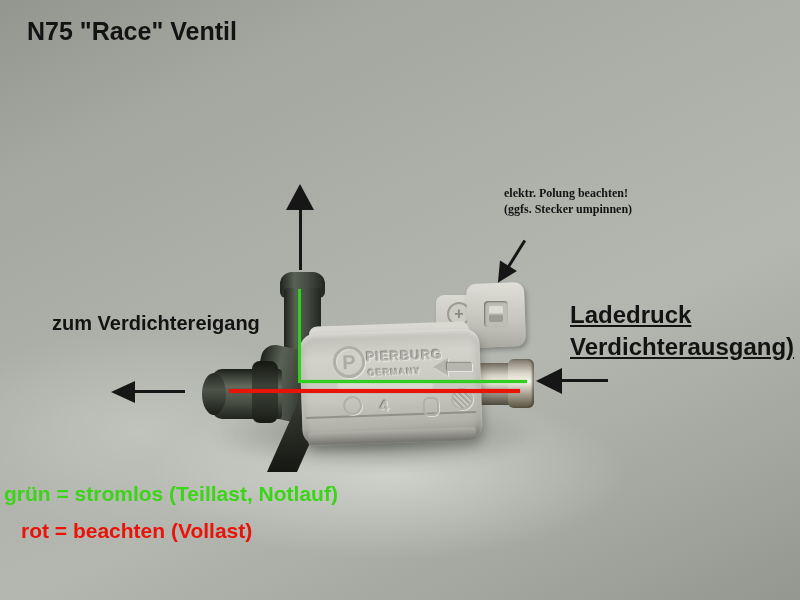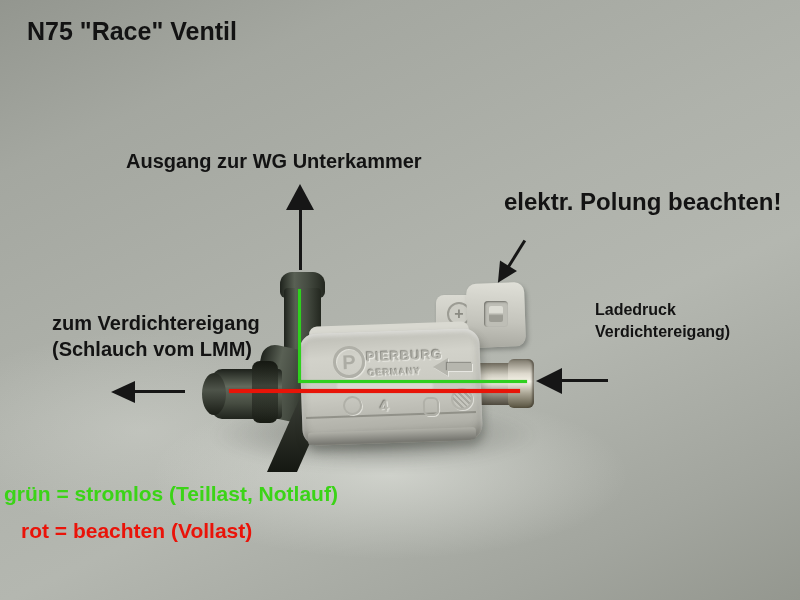--- a/index.html
+++ b/index.html
@@ -24,34 +24,33 @@
   .emboss{color:#b5b5ad;text-shadow:1px 1px 1px rgba(240,240,234,.85),-1px -1px 1px rgba(105,105,99,.75);}
   .z1{z-index:1}.z2{z-index:2}.z3{z-index:3}.z4{z-index:4}.z5{z-index:5}.z7{z-index:7}
 </style>
 </head>
 <body>
 
 <div class="screen">
 
   <div class="abs lbl z7" style="left:27px;top:15px;font-size:25px;">N75 "Race" Ventil</div>
 
-  <div class="abs lbl z7" style="left:126px;top:148px;font-size:20px;">Ausgang zur WG Unterkammer</div>
 
-  <div class="abs lbl z7" style="left:504px;top:186px;font-size:24px;">
+  <div class="abs lbl z7" style="left:504px;top:186px;font-size:12px;font-family:Liberation Serif, serif;">
     <div>elektr. Polung beachten!</div>
+    <div>(ggfs. Stecker umpinnen)</div>
   </div>
 
   <div class="abs lbl z7" style="left:52px;top:310px;font-size:20px;">
     <div>zum Verdichtereigang</div>
-    <div>(Schlauch vom LMM)</div>
   </div>
 
-  <div class="abs lbl z7" style="left:595px;top:299px;font-size:16px;line-height:1.35;">
+  <div class="abs lbl z7" style="left:570px;top:299px;font-size:24px;line-height:1.35;text-decoration:underline;">
     <div>Ladedruck</div>
-    <div>Verdichtereigang)</div>
+    <div>Verdichterausgang)</div>
   </div>
 
   <div class="abs lbl z7" style="left:4px;top:480px;font-size:21px;color:#3bd417;">grün = stromlos (Teillast, Notlauf)</div>
   <div class="abs lbl z7" style="left:21px;top:517px;font-size:21px;color:#ea1309;">rot = beachten (Vollast)</div>
 
   <div class="abs z7">
     <div class="shaft" style="left:299px;top:206px;width:3px;height:64px;"></div>
     <div class="tri" style="left:286px;top:184px;border-left:14px solid transparent;border-right:14px solid transparent;border-bottom:26px solid #161616;"></div>
   </div>
 

